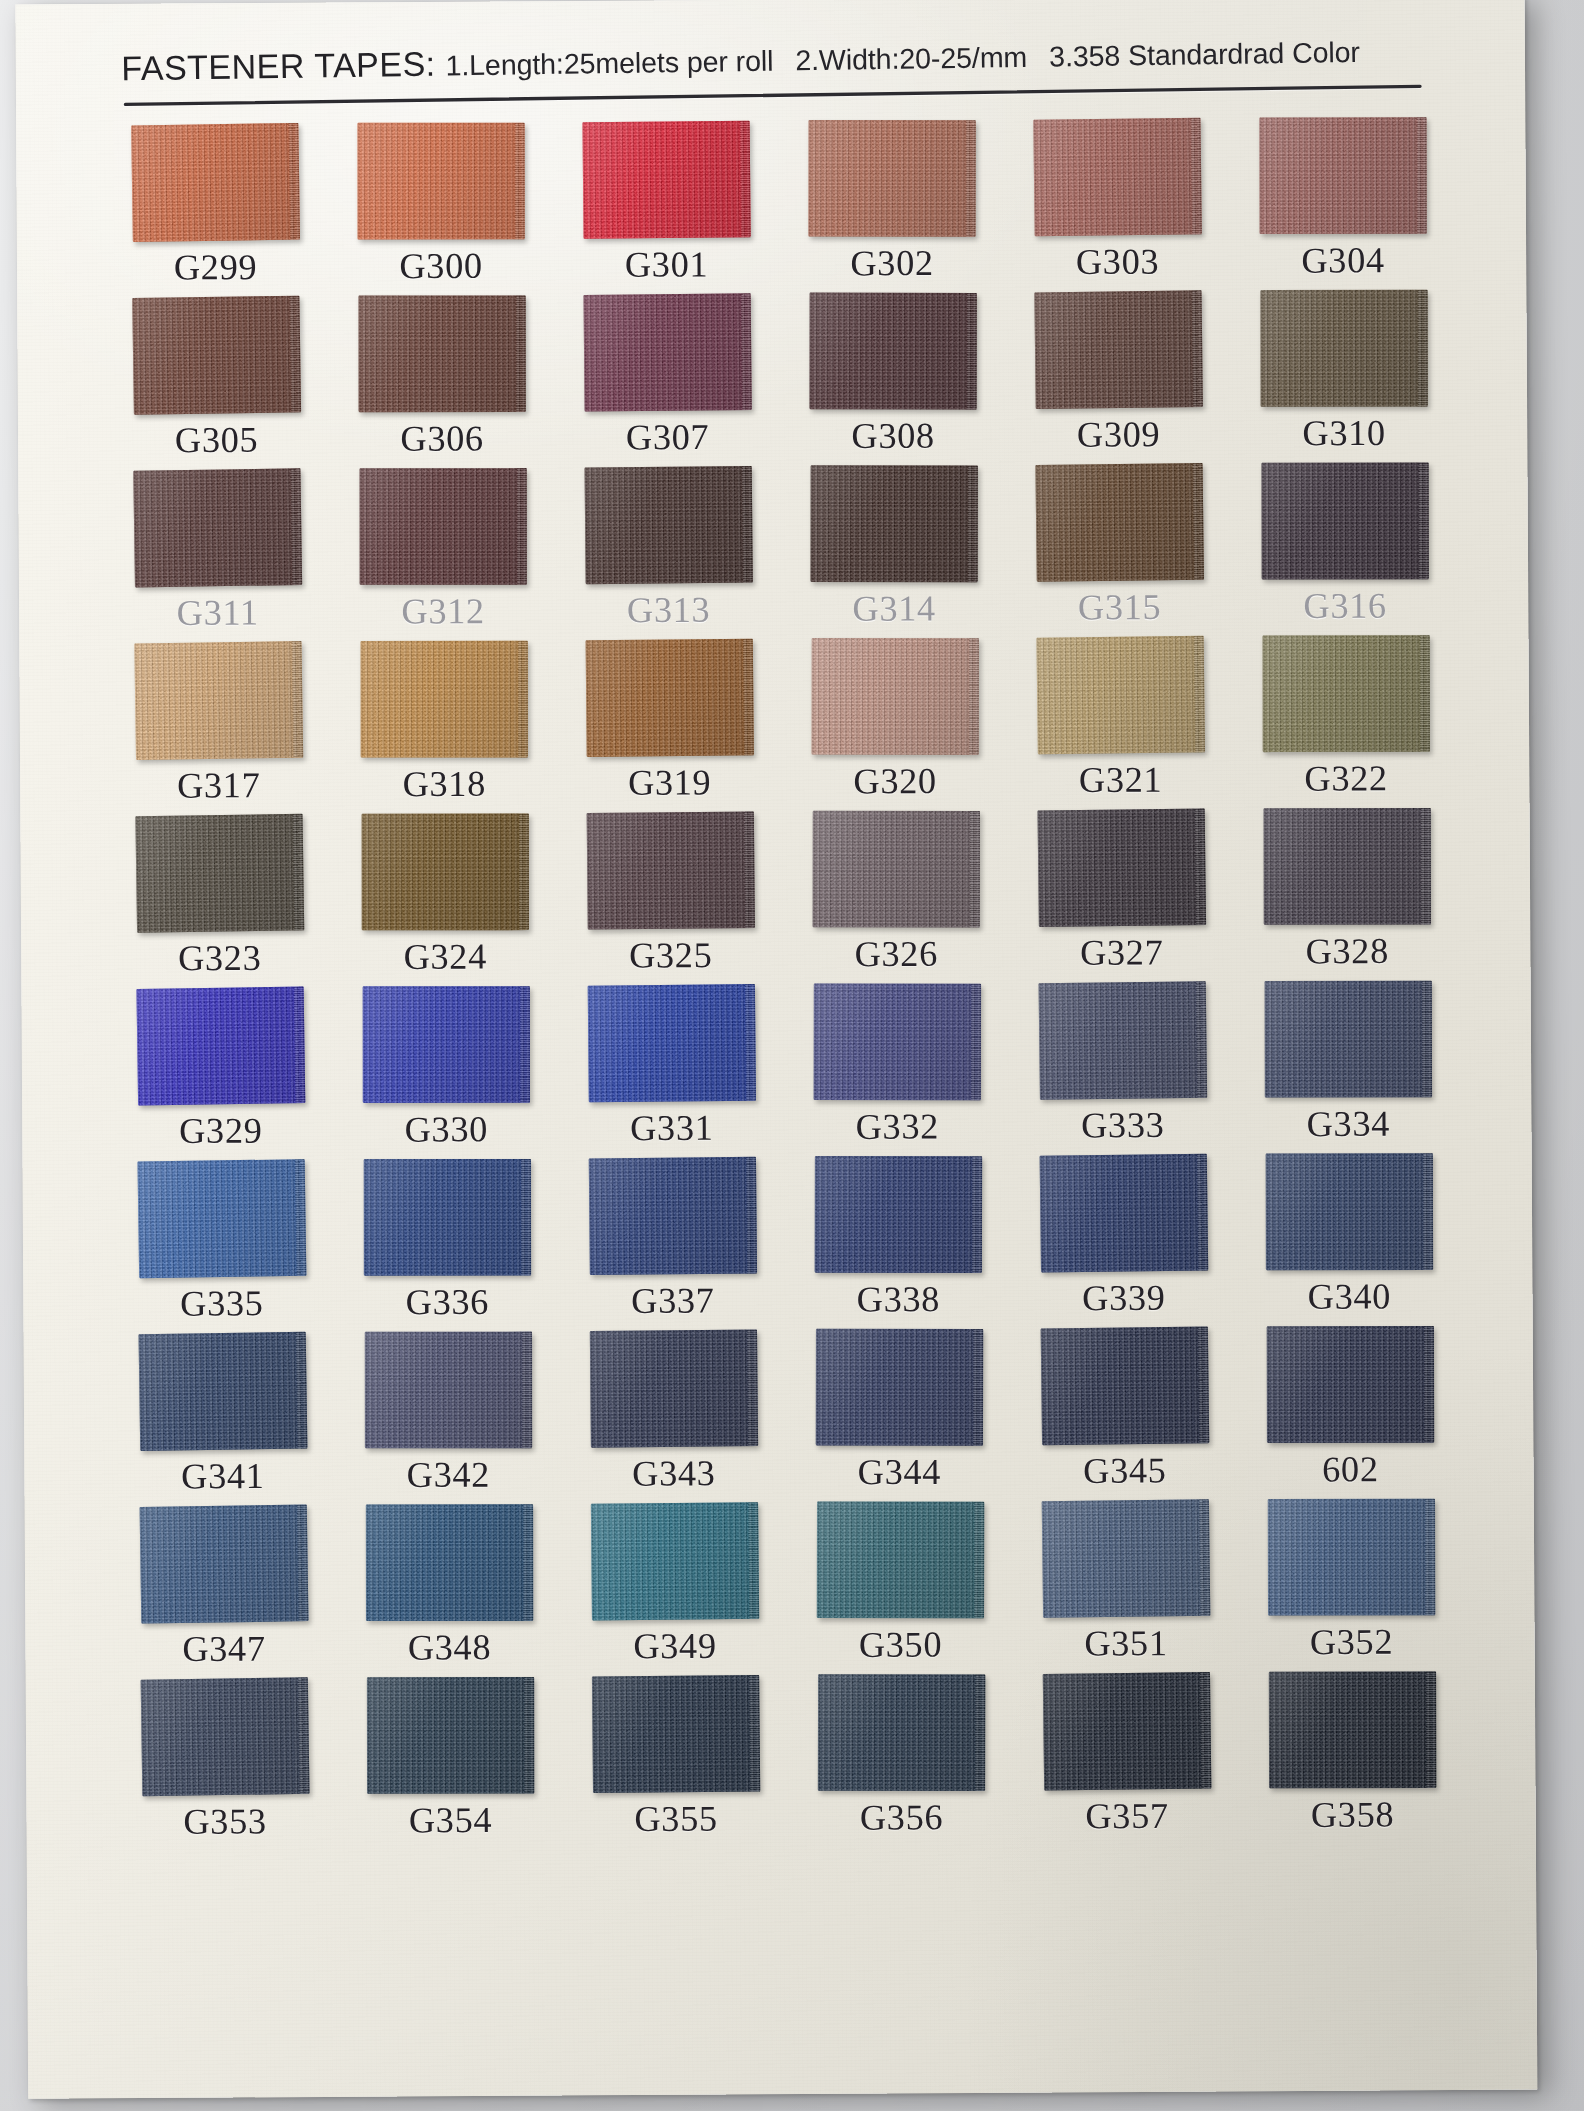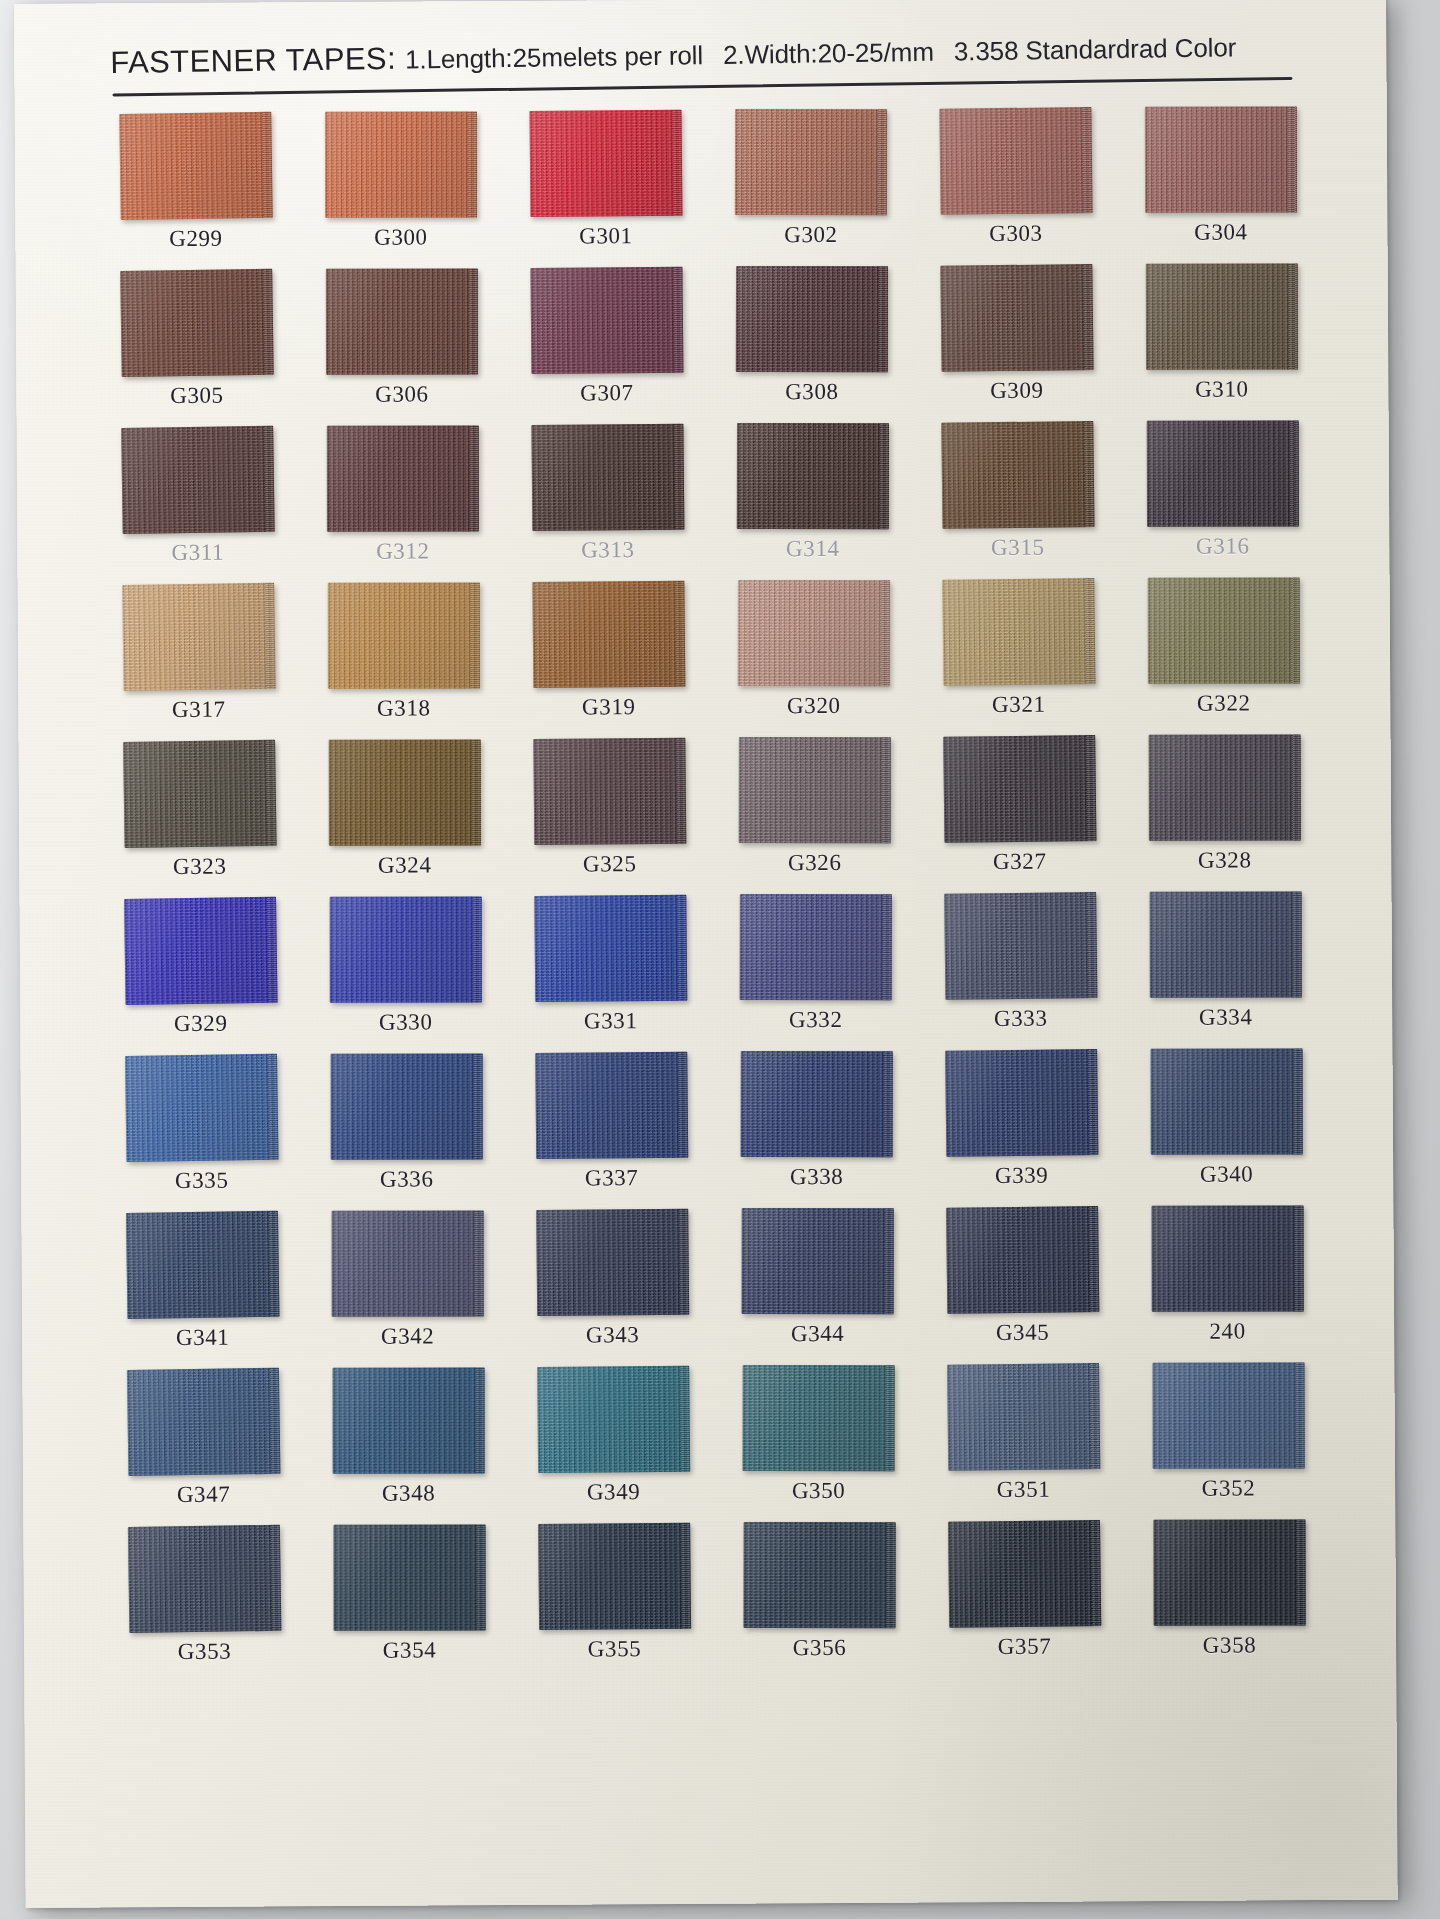--- a/index.html
+++ b/index.html
@@ -139,21 +139,21 @@
     background-image: repeating-linear-gradient(0deg, rgba(255,255,255,.30) 0 1px, rgba(0,0,0,.28) 1px 2px);
     opacity:.55;
   }
   .swatch .shade{
     position:absolute;inset:0;
     background:linear-gradient(118deg, rgba(255,255,255,.13) 0%, rgba(255,255,255,0) 38%, rgba(0,0,0,.14) 100%);
   }
 
   .label{
     margin-top:7px;
-    font-size:23px;
+    font-size:33px;
     letter-spacing:.6px;
     color:#262329;
     font-family:"Liberation Serif", serif;
     font-weight:400;
     text-shadow:0 1px 0 rgba(255,255,255,.45);
   }
   .label.faded{ color:#9a9aa0; text-shadow:0 1px 0 rgba(255,255,255,.7); }
 
   
   .cell:nth-child(6n+1) .sw-wrap{transform:rotate(-.5deg);}
@@ -751,21 +751,21 @@
       <div class="cell">
         <div class="sw-wrap">
           <div class="swatch" style="background: rgb(29, 36, 65); color: rgb(29, 36, 65);">
             <div class="pile"></div>
             <div class="selvedge"></div>
             <div class="shade"></div>
           </div>
           <div class="fuzz-t"></div>
           <div class="fuzz-b"></div>
         </div>
-        <div class="label">240</div>
+        <div class="label">602</div>
       </div>
       <div class="cell">
         <div class="sw-wrap">
           <div class="swatch" style="background: rgb(46, 80, 128); color: rgb(46, 80, 128);">
             <div class="pile"></div>
             <div class="selvedge"></div>
             <div class="shade"></div>
           </div>
           <div class="fuzz-t"></div>
           <div class="fuzz-b"></div>

